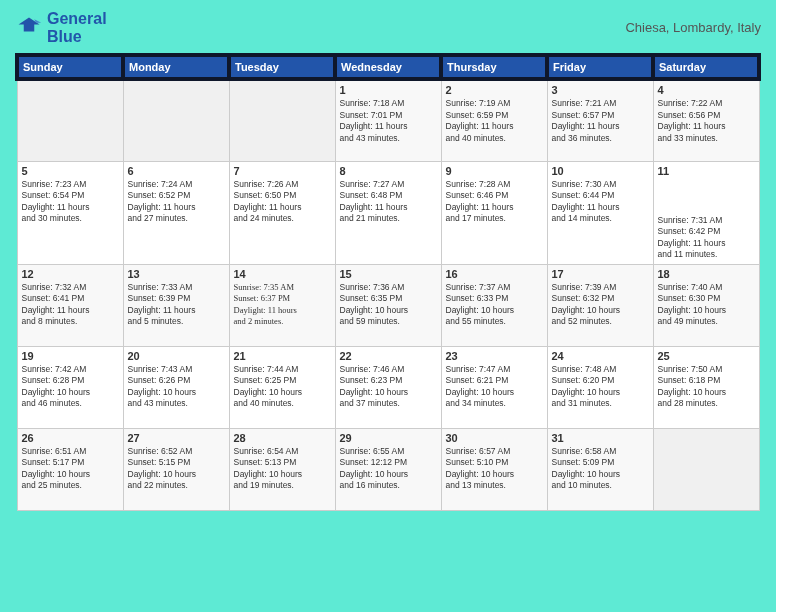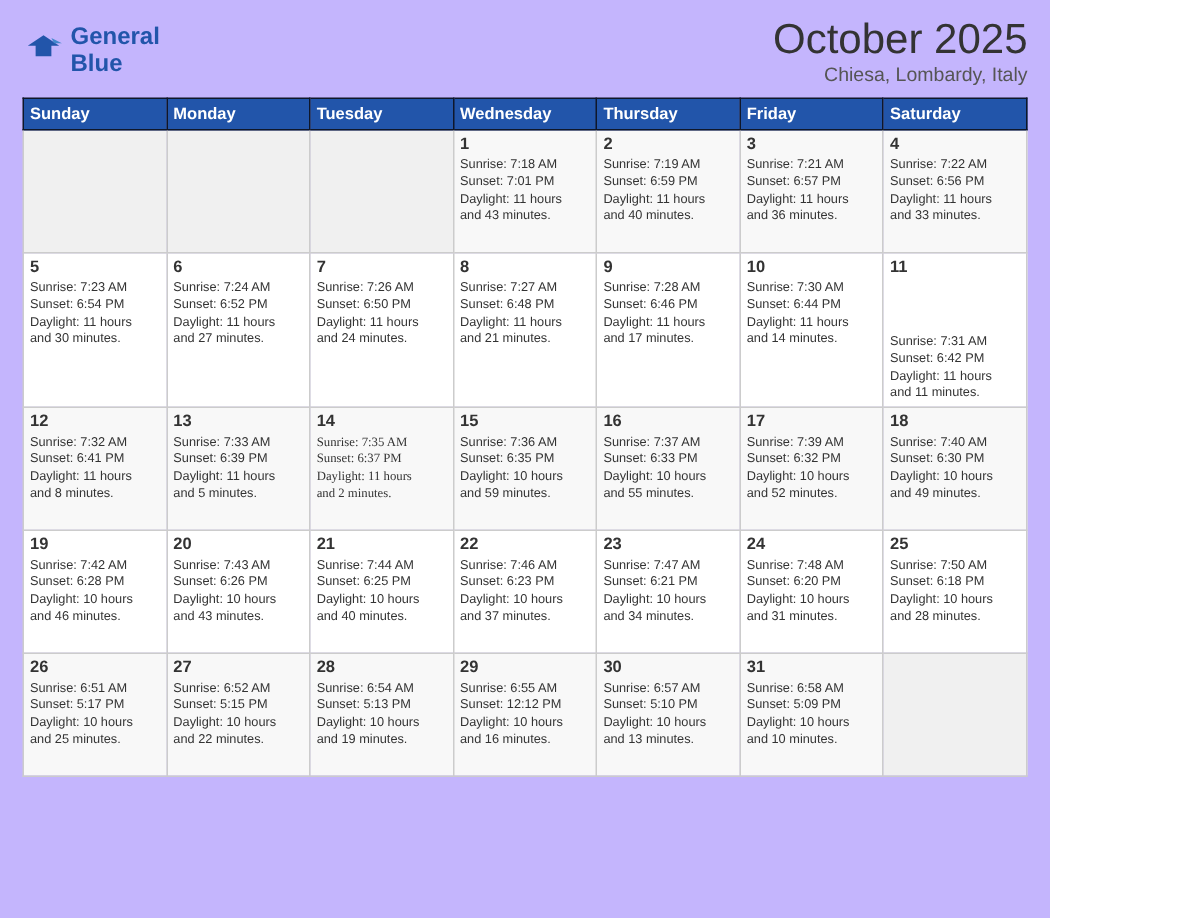--- a/index.html
+++ b/index.html
@@ -4,24 +4,24 @@
   <style>
     * { margin: 0; padding: 0; box-sizing: border-box; }
     body {
       font-family: Arial, sans-serif;
       background: #fff;
       width: 792px;
       height: 612px;
       overflow: hidden;
     }
     .page {
-      width: 700px;
+      width: 776px;
       height: 612px;
       padding: 10px 15px;
-      background: #c4b5fd;
+      background: #5eead4;
     }
     .header {
       display: flex;
       justify-content: space-between;
       align-items: center;
       margin-bottom: 8px;
     }
     .logo {
       display: flex;
       align-items: center;
@@ -55,21 +55,21 @@
       border-collapse: collapse;
       table-layout: fixed;
     }
     .calendar th {
       background: #2255aa;
       color: #fff;
       font-size: 11px;
       font-weight: bold;
       padding: 4px 4px;
       text-align: left;
-      border: 1px solid #0f172a;
+      border: 4px solid #0f172a;
     }
     .calendar td {
       border: 1px solid #ccc;
       vertical-align: top;
       padding: 3px 4px;
       font-size: 9px;
       color: #333;
       height: 82px;
       background: #fff;
     }
@@ -103,21 +103,20 @@
       <svg class="logo-bird" viewBox="0 0 32 32">
         <polygon points="16,4 28,12 22,12 22,20 10,20 10,12 4,12" fill="#2255aa"></polygon>
         <polygon points="22,6 30,10 24,10" fill="#4488cc"></polygon>
       </svg>
       <div class="logo-text">
         <div><span class="blue">General</span></div>
         <div><span class="blue">Blue</span></div>
       </div>
     </div>
     <div class="title-block">
-      <div class="month-title">October 2025</div>
       <div class="subtitle">Chiesa, Lombardy, Italy</div>
     </div>
   </div>
 
   <table class="calendar">
     <thead>
       <tr>
         <th>Sunday</th>
         <th>Monday</th>
         <th>Tuesday</th>

